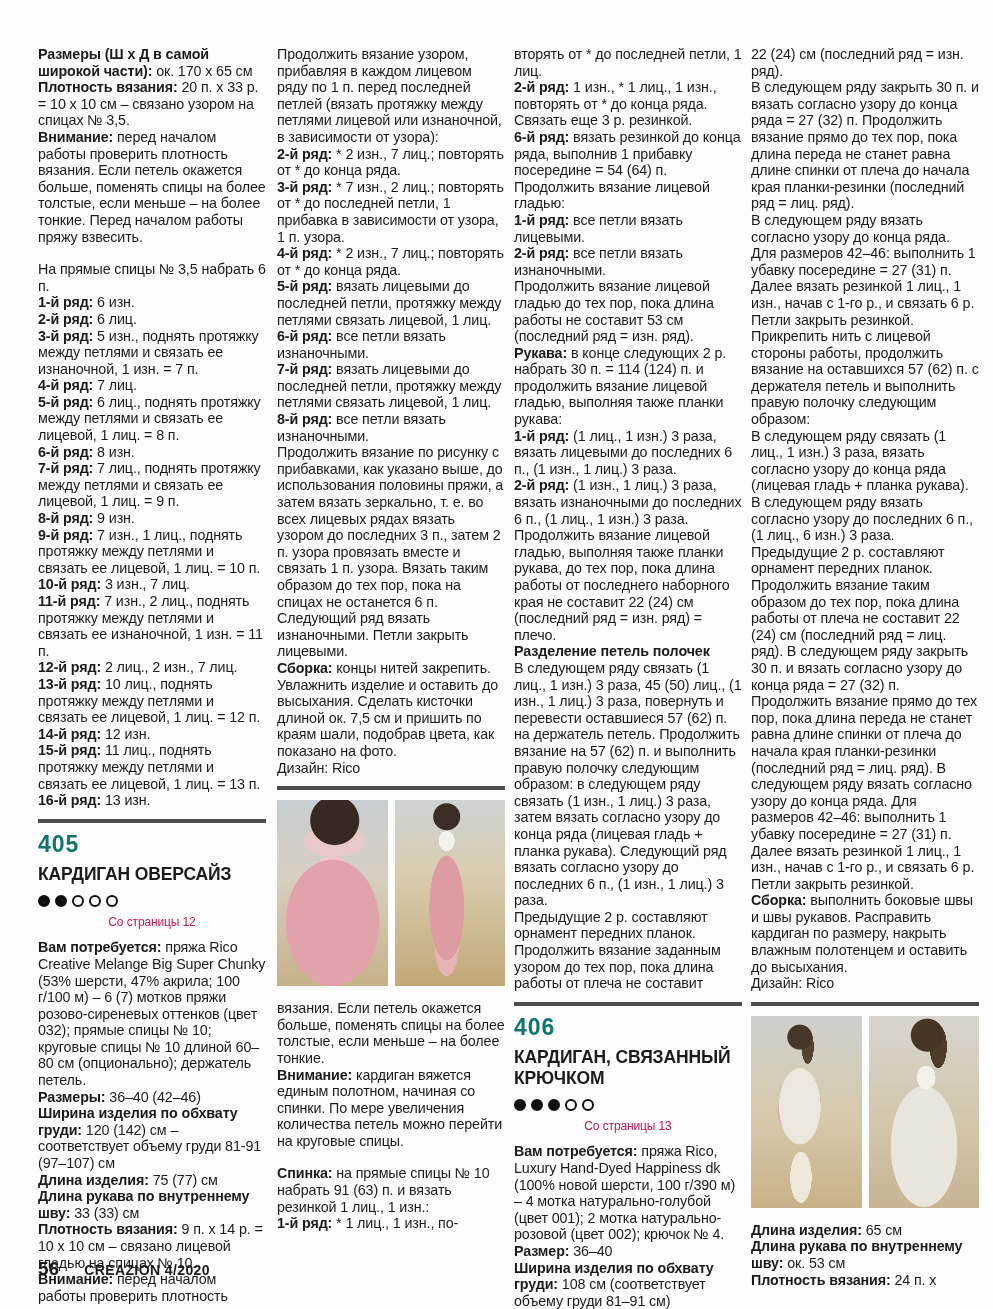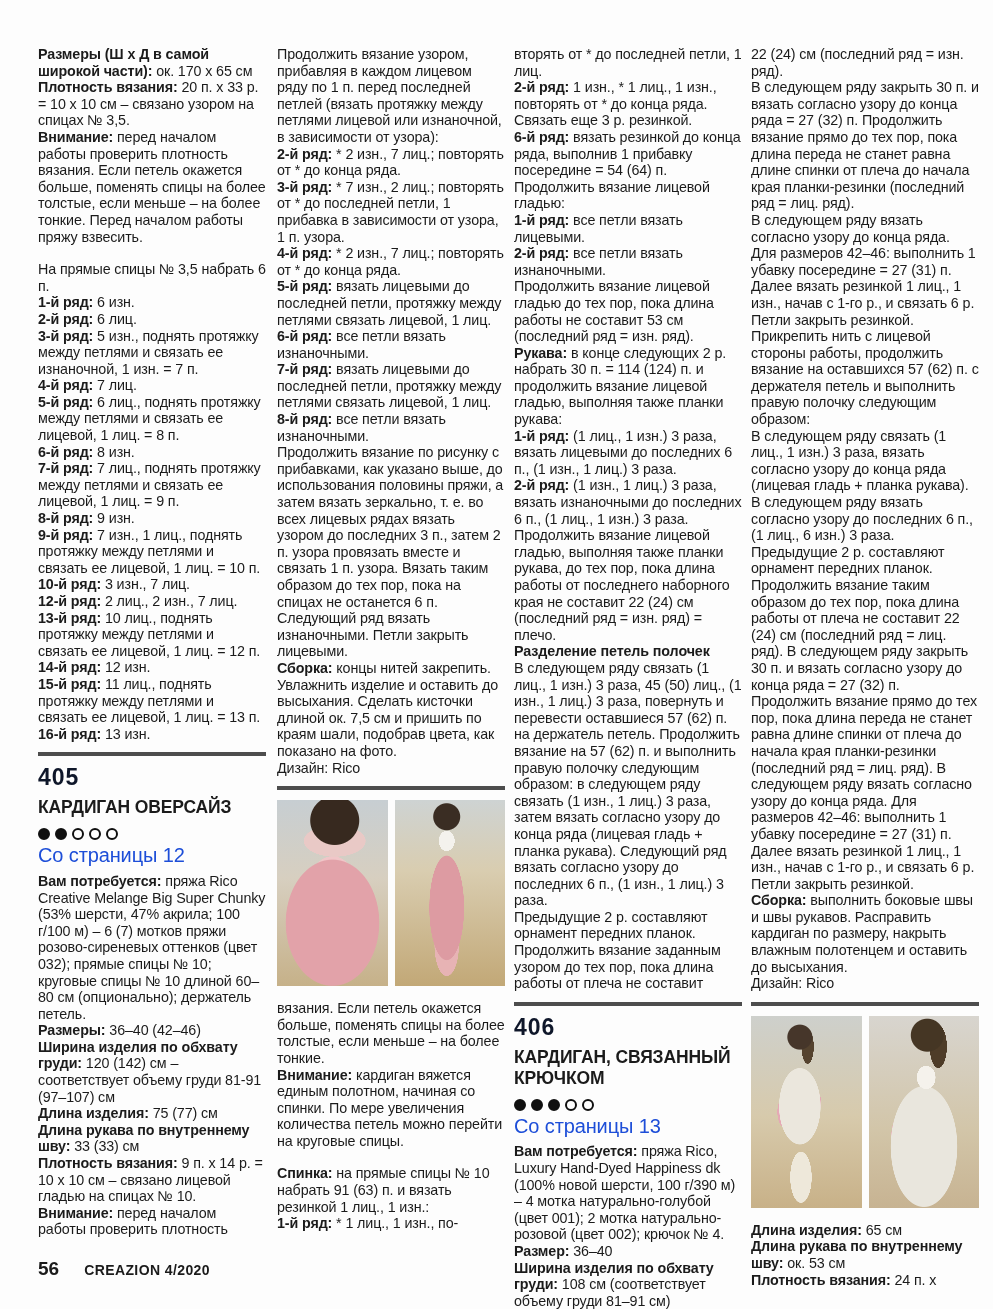--- a/index.html
+++ b/index.html
@@ -10,26 +10,26 @@
   }
   .col{
     position:absolute;top:46px;width:228px;
     font-size:14.3px;line-height:16.6px;letter-spacing:-0.12px;
   }
   #col1{left:38px}#col2{left:277px}#col3{left:514px}#col4{left:751px}
   .col p{margin:0;}
   .col b{font-weight:bold;}
   .gap{height:16px;}
   .rule{height:4px;background:#4d4d4d;margin:10px 0 10px;}
-  .secnum{font-size:23px;font-weight:bold;color:#0f172a;letter-spacing:1px;line-height:1;margin:4px 0 8px;}
+  .secnum{font-size:23px;font-weight:bold;color:#0f766e;letter-spacing:1px;line-height:1;margin:4px 0 8px;}
   .sectitle{font-size:17.5px;font-weight:bold;line-height:21px;margin:0 0 10px;}
   .dots{display:flex;gap:5px;margin:2px 0 7px;}
   .dot{width:12px;height:12px;border-radius:50%;border:2.6px solid #101010;box-sizing:border-box;background:#fff;}
   .dot.f{background:#101010;}
-  .from{font-size:20px;color:#1d4ed8;margin:0 0 9px;}
+  .from{font-size:12px;color:#be185d;margin:0 0 9px;text-align:center;}
   .photos{display:flex;gap:7px;}
   .photos .ph{flex:1;}
   .mt14{margin-top:14px !important;}
   
   #p405a{background:
     radial-gradient(circle at 52% 11%, #37291f 0 24px, rgba(0,0,0,0) 25px),
     radial-gradient(ellipse 46% 14% at 52% 22%, #e9c9c6 0 60%, rgba(0,0,0,0) 61%),
     radial-gradient(ellipse 72% 58% at 50% 66%, #e2a2a9 0 58%, rgba(0,0,0,0) 59%),
     radial-gradient(ellipse 40% 30% at 50% 46%, #f0c6c8 0 52%, rgba(0,0,0,0) 53%),
     linear-gradient(180deg,#c7ced2 0%,#d7cfc0 42%,#c6b189 100%);}
@@ -72,20 +72,21 @@
     <p><b>1-й ряд: </b><span>6 изн.</span></p>
     <p><b>2-й ряд: </b><span>6 лиц.</span></p>
     <p><b>3-й ряд: </b><span>5 изн., поднять протяжку между петлями и связать ее изнаночной, 1 изн. = 7 п.</span></p>
     <p><b>4-й ряд: </b><span>7 лиц.</span></p>
     <p><b>5-й ряд: </b><span>6 лиц., поднять протяжку между петлями и связать ее лицевой, 1 лиц. = 8 п.</span></p>
     <p><b>6-й ряд: </b><span>8 изн.</span></p>
     <p><b>7-й ряд: </b><span>7 лиц., поднять протяжку между петлями и связать ее лицевой, 1 лиц. = 9 п.</span></p>
     <p><b>8-й ряд: </b><span>9 изн.</span></p>
     <p><b>9-й ряд: </b><span>7 изн., 1 лиц., поднять протяжку между петлями и связать ее лицевой, 1 лиц. = 10 п.</span></p>
     <p><b>10-й ряд: </b><span>3 изн., 7 лиц.</span></p>
+    <p><b>11-й ряд: </b><span>7 изн., 2 лиц., поднять протяжку между петлями и связать ее изнаночной, 1 изн. = 11 п.</span></p>
     <p><b>12-й ряд: </b><span>2 лиц., 2 изн., 7 лиц.</span></p>
     <p><b>13-й ряд: </b><span>10 лиц., поднять протяжку между петлями и связать ее лицевой, 1 лиц. = 12 п.</span></p>
     <p><b>14-й ряд: </b><span>12 изн.</span></p>
     <p><b>15-й ряд: </b><span>11 лиц., поднять протяжку между петлями и связать ее лицевой, 1 лиц. = 13 п.</span></p>
     <p><b>16-й ряд: </b><span>13 изн.</span></p>
     <div class="rule"></div>
     <div class="secnum">405</div>
     <div class="sectitle">КАРДИГАН ОВЕРСАЙЗ</div>
     <div class="dots">
       <span class="dot f"></span>

